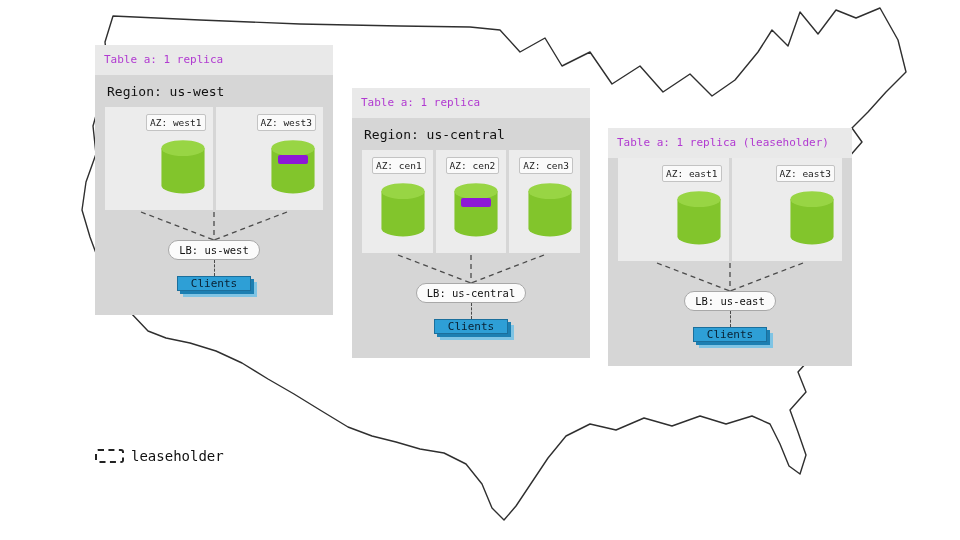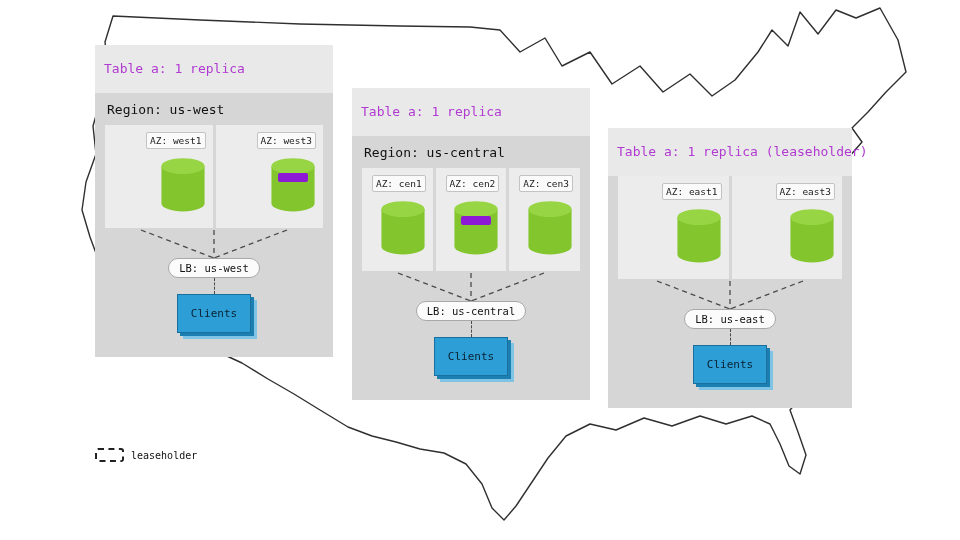--- a/index.html
+++ b/index.html
@@ -8,21 +8,21 @@
     background:#ffffff;
     font-family:"DejaVu Sans Mono","Liberation Mono",monospace;
   }
   
   .map-layer{position:absolute;inset:0;z-index:0;}
   .map-layer path{fill:#ffffff;stroke:var(--map-stroke,#2f2f2f);stroke-width:1.4;stroke-linejoin:round;}
   
   .panel{position:absolute;z-index:2;width:238px;box-shadow:0 0 0 0 transparent;}
   .panel-header{
     background:#e9e9e9;color:var(--accent,#b13ad1);
-    font-size:13px;line-height:30px;height:30px;padding:9px 9px;white-space:nowrap;
+    font-size:11px;line-height:30px;height:30px;padding:0 9px;white-space:nowrap;
   }
   .panel-body{background:#d6d6d6;padding:0 10px 16px;}
   .region-title{font-size:13px;color:#111;padding:9px 2px 8px;}
   .az-row{display:flex;gap:3px;}
   .az-cell{
     flex:1;background:#ececec;padding:7px 7px 10px;
     display:flex;flex-direction:column;align-items:flex-end;
   }
   .az-label{
     font-size:9.5px;color:#222;background:#fafafa;border:1px solid #c3c3c3;
@@ -39,27 +39,27 @@
   .connectors line{stroke:#4a4a4a;stroke-width:1.3;stroke-dasharray:5 4;}
   .lb-box{
     width:fit-content;margin:0 auto;background:#fbfbfb;border:1px solid #a8a8a8;
     font-size:10.5px;color:#111;padding:3px 10px;border-radius:10px;white-space:nowrap;
   }
   .vline{width:0;height:16px;border-left:1.5px dashed #4a4a4a;margin:0 auto;}
   .clients-box{
     width:fit-content;margin:0 auto 8px;position:relative;
     background:var(--clients-blue,#2e9fd6);color:#092032;
     border:1px solid #1b6f9c;
-    font-size:11px;padding:12px 13px;
+    font-size:11px;padding:0 13px;
     box-shadow:3px 3px 0 var(--clients-shadow,#1c7fb2),6px 6px 0 #7fc4e4;
   }
   
   .legend{position:absolute;left:95px;top:448px;z-index:2;display:flex;align-items:center;gap:7px;}
   .legend-swatch{width:25px;height:10px;border:2px dashed #222;border-radius:3px;background:#fff;}
-  .legend-label{font-size:10px;color:#111;}
+  .legend-label{font-size:14px;color:#111;}
 </style>
 </head>
 <body>
 
 <svg class="map-layer" viewBox="0 0 960 540" aria-hidden="true">
   <path d="
     M113,16 L200,20 L300,24 L400,26 L470,27 L500,30 L520,52 L545,38 L562,66 L590,52
     L612,84 L640,66 L663,92 L690,74 L712,96 L735,80 L758,52 L772,30 L788,46 L800,12
     L818,34 L836,10 L856,18 L880,8 L898,40 L906,72 L886,92 L868,112 L852,128 L862,142
     L842,165 L850,185 L828,215 L838,242 L818,272 L828,300 L806,328 L816,352 L798,372

